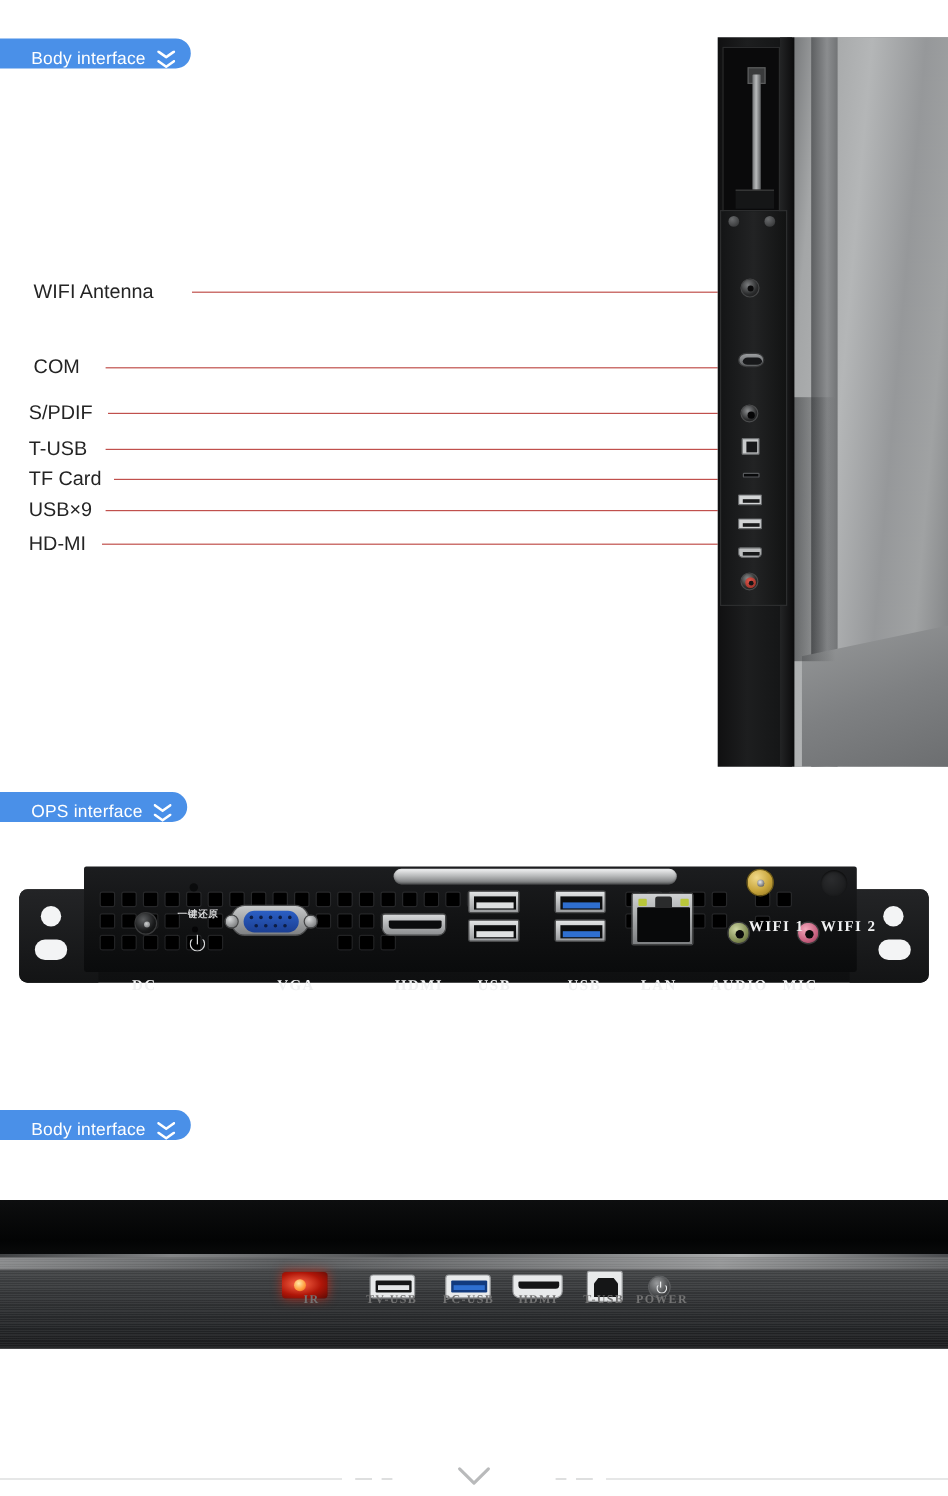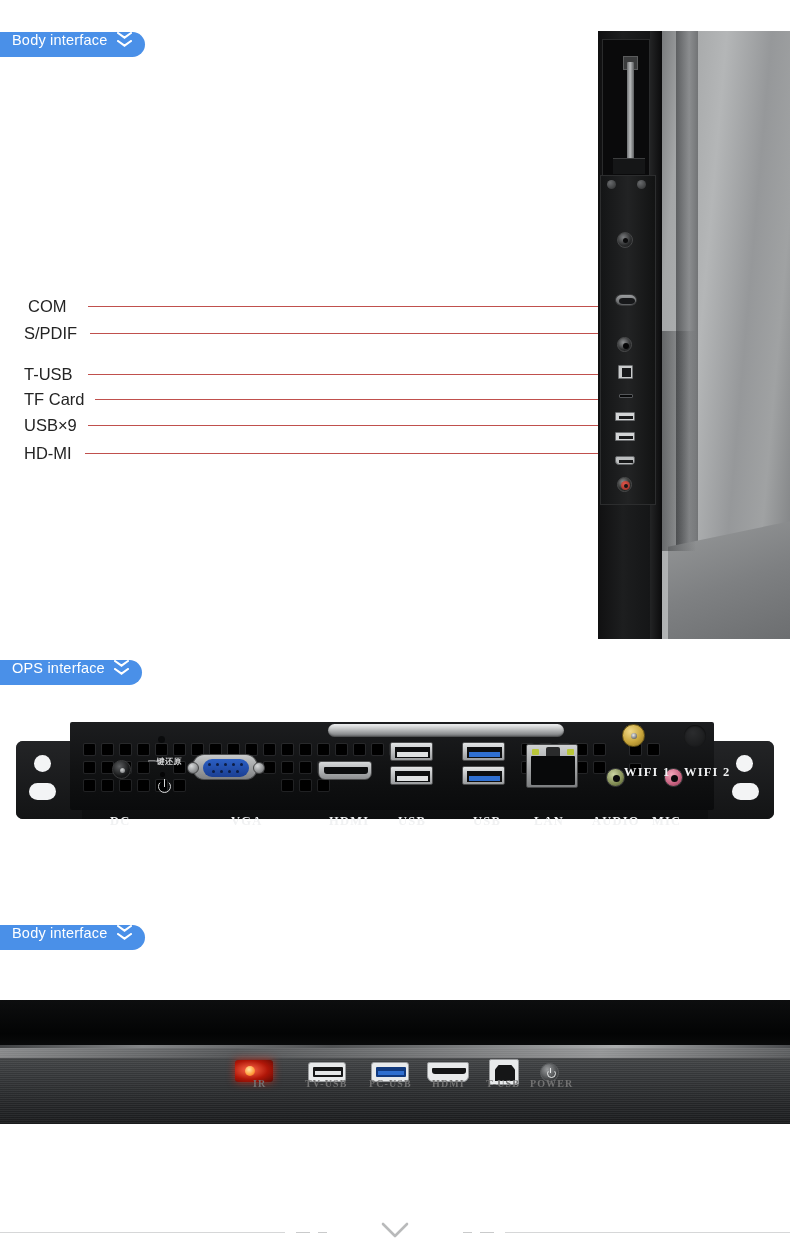--- a/index.html
+++ b/index.html
@@ -12,22 +12,22 @@
   }
 
   
   .badge {
     position: absolute;
     left: 0;
     height: 25px;
     background: #4a90e8;
     border-radius: 0 13px 13px 0;
     display: flex;
-    align-items: flex-start;
-    padding: 0 13px 0 12px;
+    align-items: flex-end;
+    padding: 0 13px 0 26px;
     gap: 9px;
   }
   .badge-label {
     color: #ffffff;
     font-size: 14.5px;
     letter-spacing: .2px;
     white-space: nowrap;
   }
   .chev-stack { display: flex; flex-direction: column; gap: 1px; width: 15px; }
   .chev-stack svg { display: block; }
@@ -361,27 +361,31 @@
       <svg width="15" height="7" viewBox="0 0 15 7">
           <path d="M1 1 L7.5 5.6 L14 1" fill="none" stroke="#ffffff" stroke-width="2.1" stroke-linecap="round"></path>
         </svg>
       <svg width="15" height="7" viewBox="0 0 15 7">
           <path d="M1 1 L7.5 5.6 L14 1" fill="none" stroke="#ffffff" stroke-width="2.1" stroke-linecap="round"></path>
         </svg>
     </span>
   </div>
 
 
+  <div class="callout" style="top:232px;left:0;width:660px;">
+    <span class="callout-text" style="position:absolute;left:28px;">WIFI Antenna</span>
+    <span class="leader" style="left:160px;width:460px;"></span>
+  </div>
 
   <div class="callout" style="top:295px;left:0;width:660px;">
     <span class="callout-text" style="position:absolute;left:28px;">COM</span>
     <span class="leader" style="left:88px;width:532px;"></span>
   </div>
 
-  <div class="callout" style="top:322px;left:0;width:660px;">
+  <div class="callout" style="top:333px;left:0;width:660px;">
     <span class="callout-text" style="position:absolute;left:24px;">S/PDIF</span>
     <span class="leader" style="left:90px;width:530px;"></span>
   </div>
 
   <div class="callout" style="top:363px;left:0;width:660px;">
     <span class="callout-text" style="position:absolute;left:24px;">T-USB</span>
     <span class="leader" style="left:88px;width:536px;"></span>
   </div>
 
   <div class="callout" style="top:388px;left:0;width:660px;">

